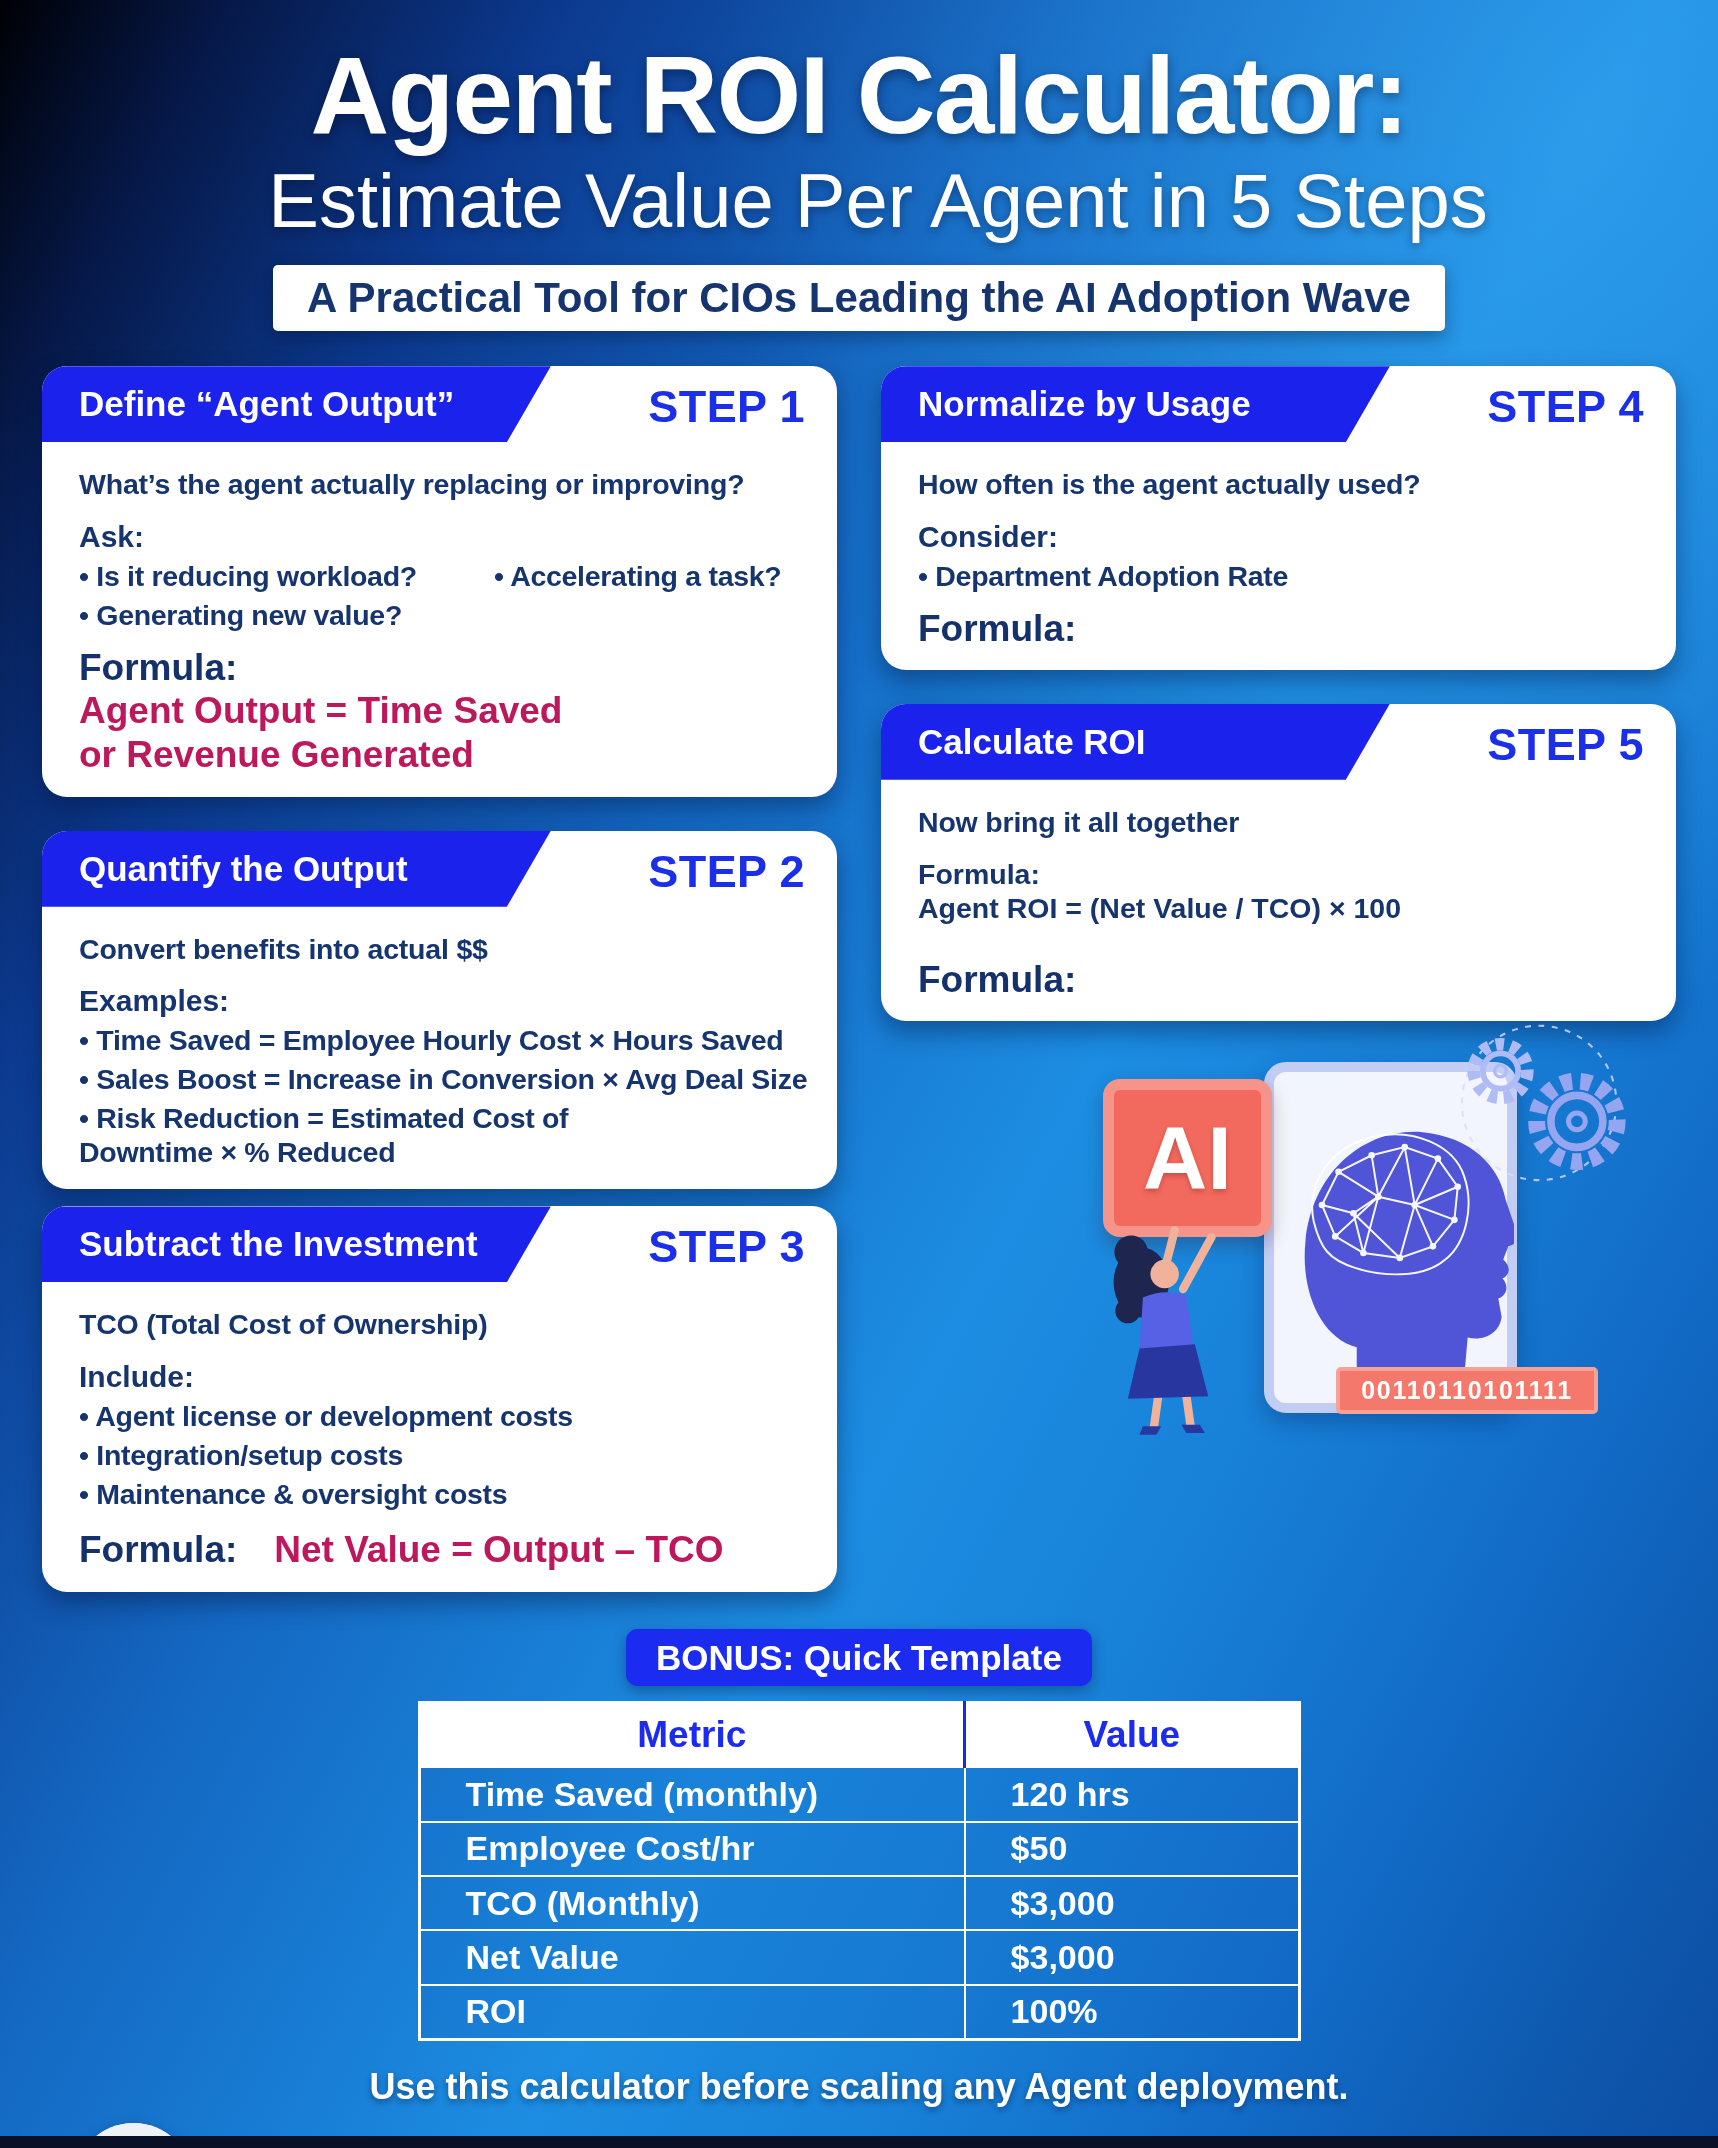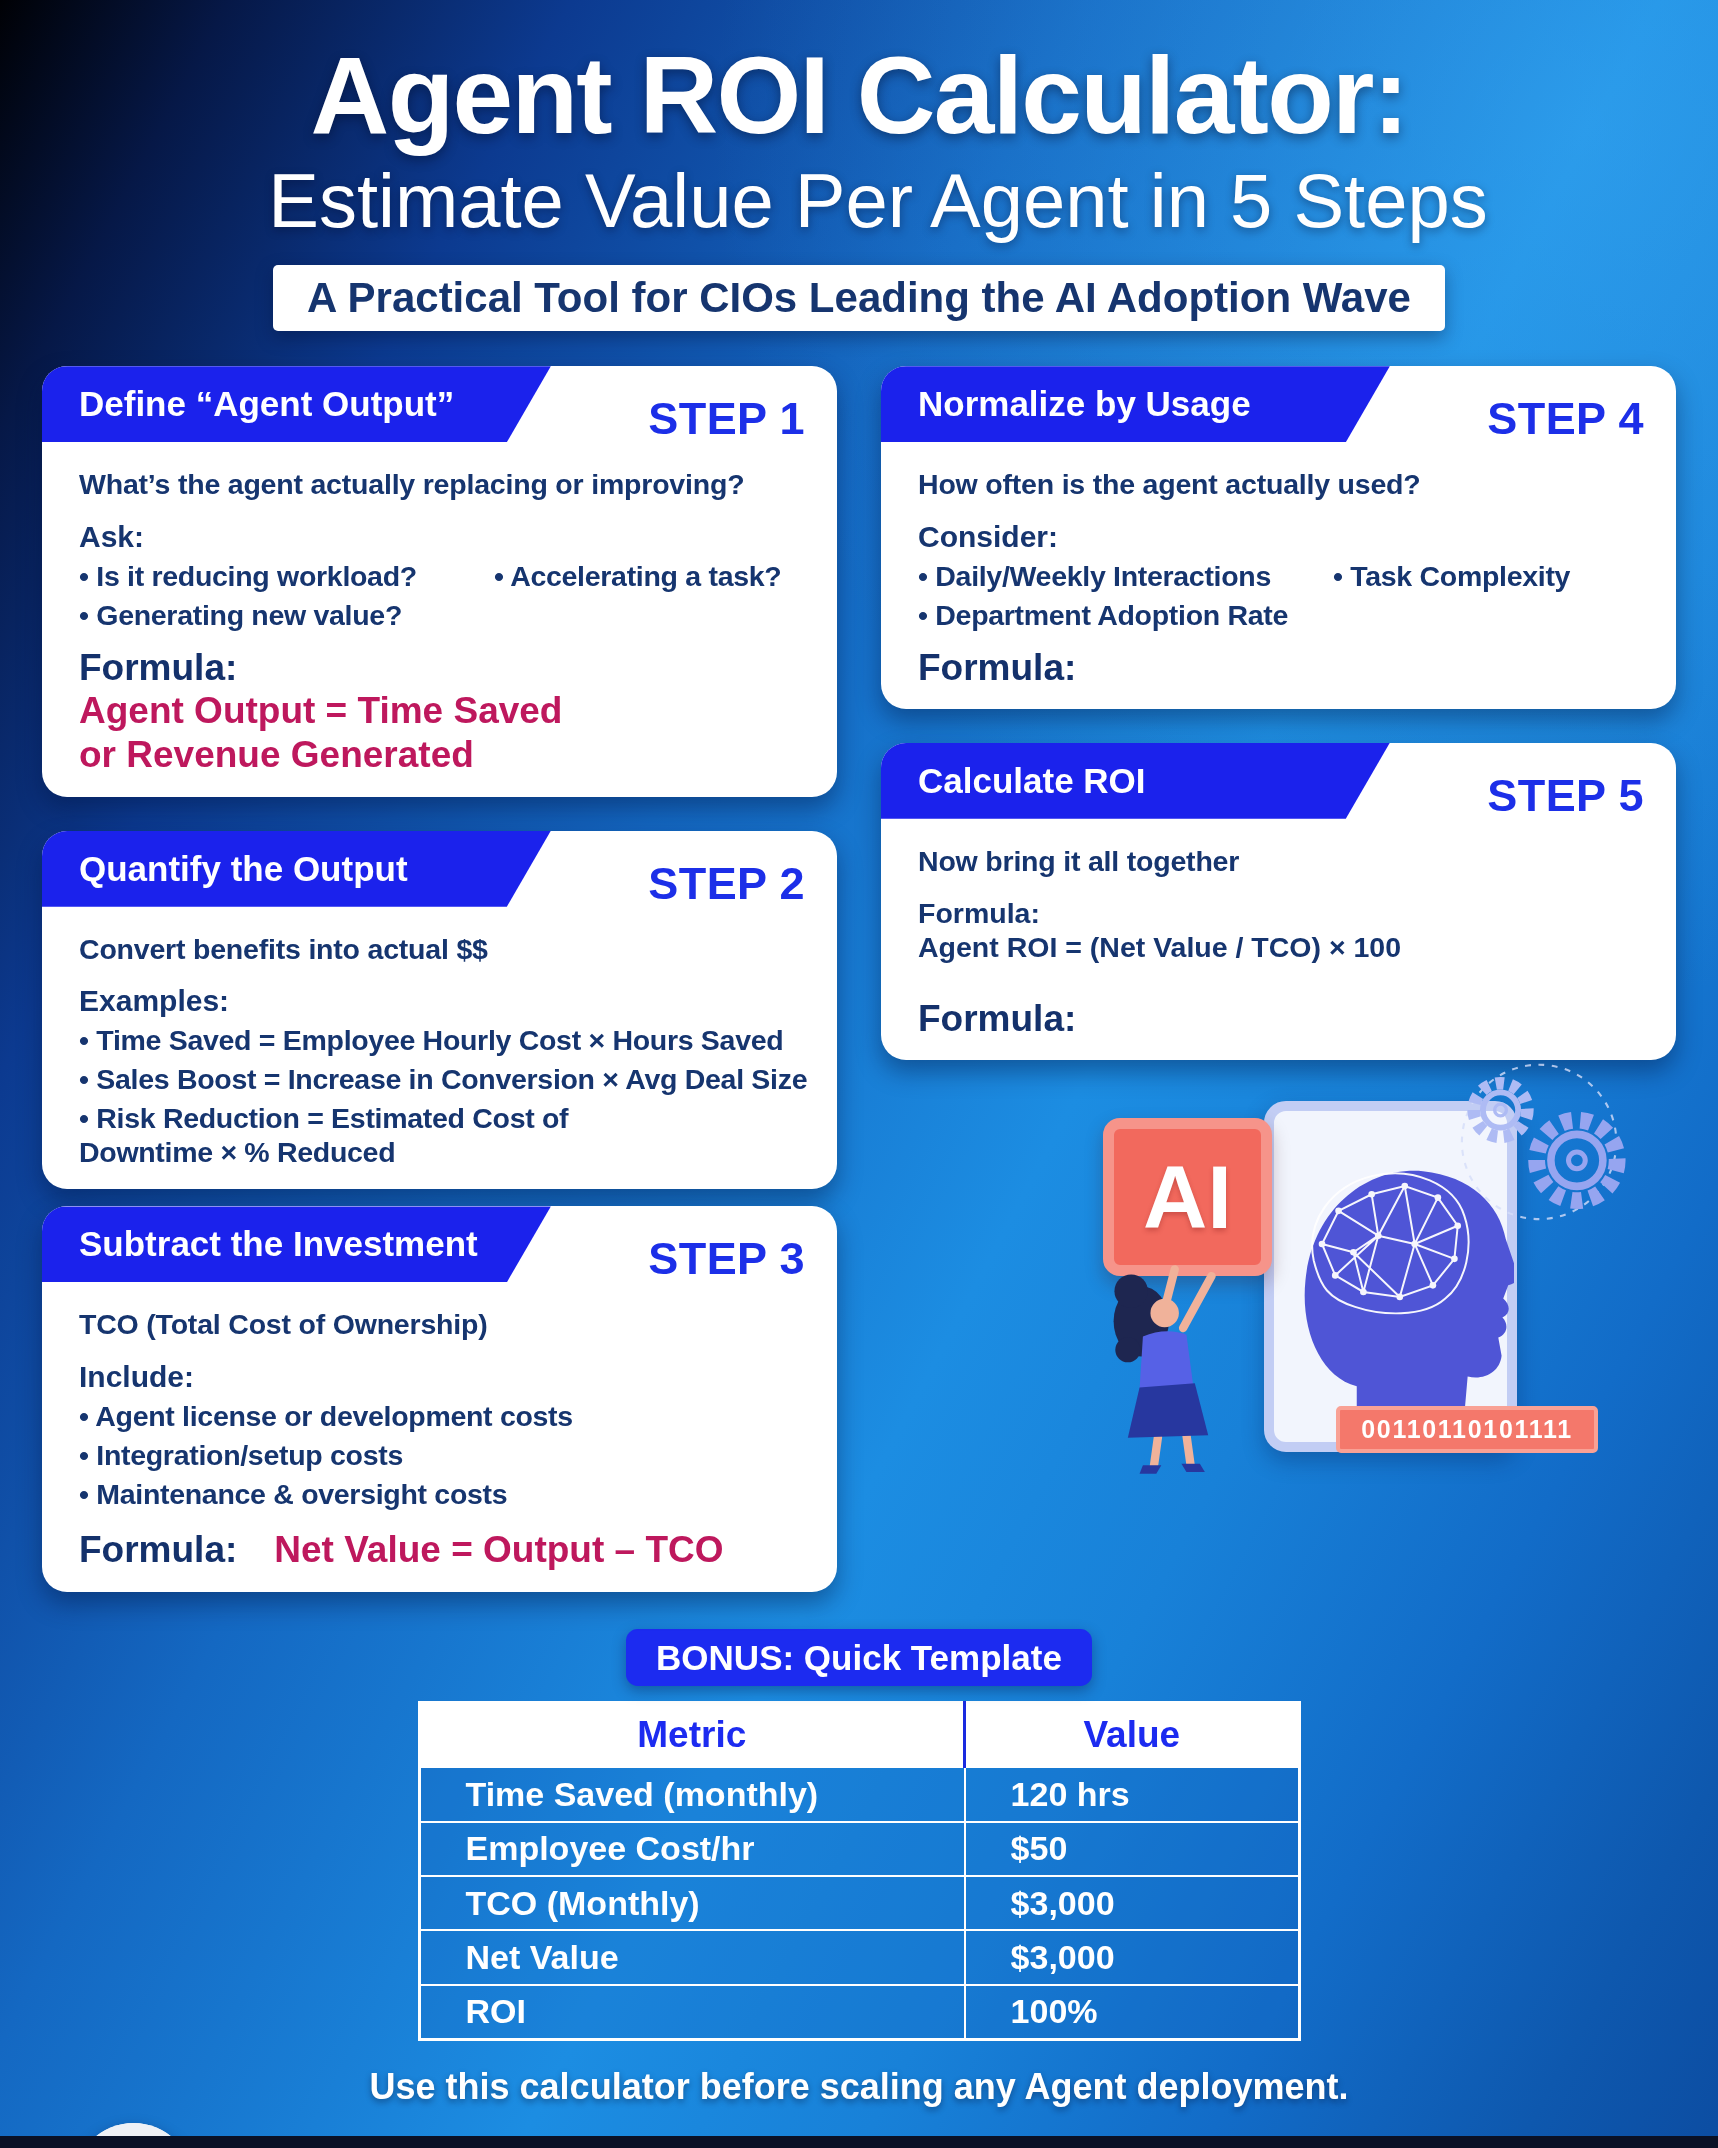--- a/index.html
+++ b/index.html
@@ -35,21 +35,21 @@
   }
   .card.gap-sm { margin-bottom:17px; }
   .card-top { position:relative; height:76px; }
   .ribbon {
     position:absolute; left:0; top:0; height:76px; width:64%;
     background:#1b22ec; color:#fff; display:flex; align-items:center;
     padding-left:37px; font-size:35px; font-weight:700;
     clip-path:polygon(0 0, 100% 0, calc(100% - 44px) 100%, 0 100%);
   }
   .step-label {
-    position:absolute; right:32px; top:12px; height:76px; line-height:81px;
+    position:absolute; right:32px; top:0; height:76px; line-height:81px;
     color:#1c2fe8; font-size:45px; font-weight:800; letter-spacing:0.4px;
   }
   .card-body { padding:13.4px 17px 20px 37px; color:#16356f; }
   .intro { font-size:28.5px; line-height:34px; font-weight:600; letter-spacing:-0.2px; margin-top:11.7px; }
   .list-title { font-size:30px; line-height:34px; font-weight:600; margin-top:18.5px; }
   .bullet { font-size:28.5px; line-height:34px; font-weight:600; letter-spacing:-0.3px; margin-top:5px; white-space:pre-line; }
   .bullet-cols { display:flex; margin-top:5px; }
   .bullet-cols .b-left { flex:0 0 56%; }
   .bullet-cols span { font-size:28.5px; line-height:34px; font-weight:600; letter-spacing:-0.3px; }
   .formula-label { font-size:37px; line-height:42px; font-weight:800; margin-top:15px; color:#14316b; }
@@ -198,24 +198,20 @@
       <section class="card">
         <div class="card-top">
           <div class="ribbon">
             <span>Normalize by Usage</span>
           </div>
           <div class="step-label">STEP 4</div>
         </div>
         <div class="card-body">
           <p class="intro">How often is the agent actually used?</p>
           <p class="list-title">Consider:</p>
-          <div class="bullet-cols">
-            <span class="b-left">• Daily/Weekly Interactions</span>
-            <span>• Task Complexity</span>
-          </div>
           <p class="bullet">• Department Adoption Rate</p>
           <p class="formula-label">Formula:</p>
         </div>
       </section>
 
       <section class="card">
         <div class="card-top">
           <div class="ribbon">
             <span>Calculate ROI</span>
           </div>

